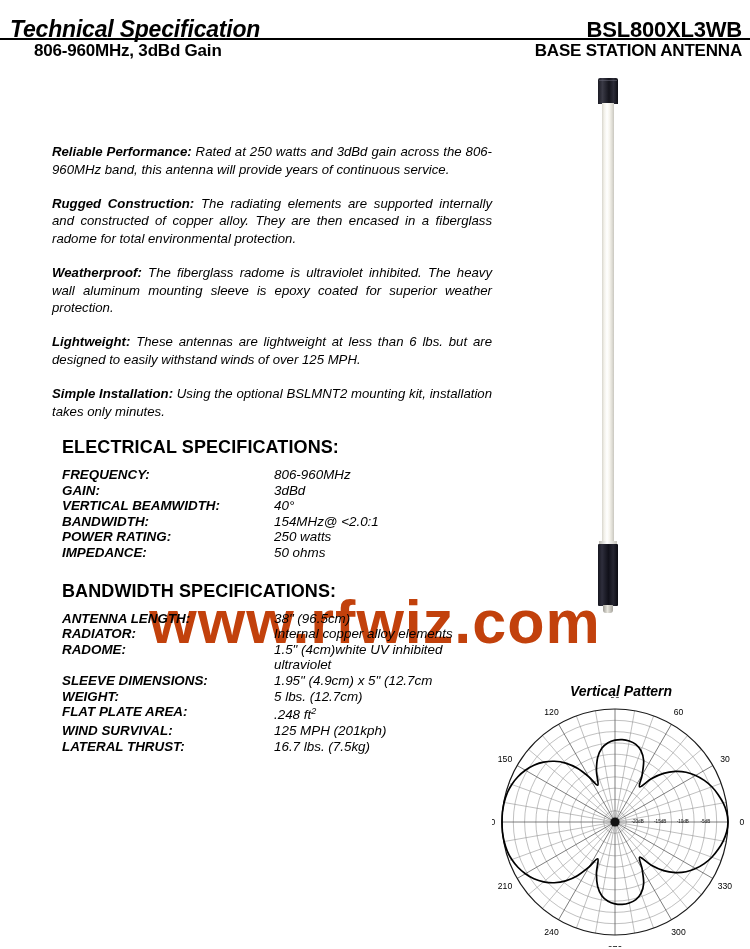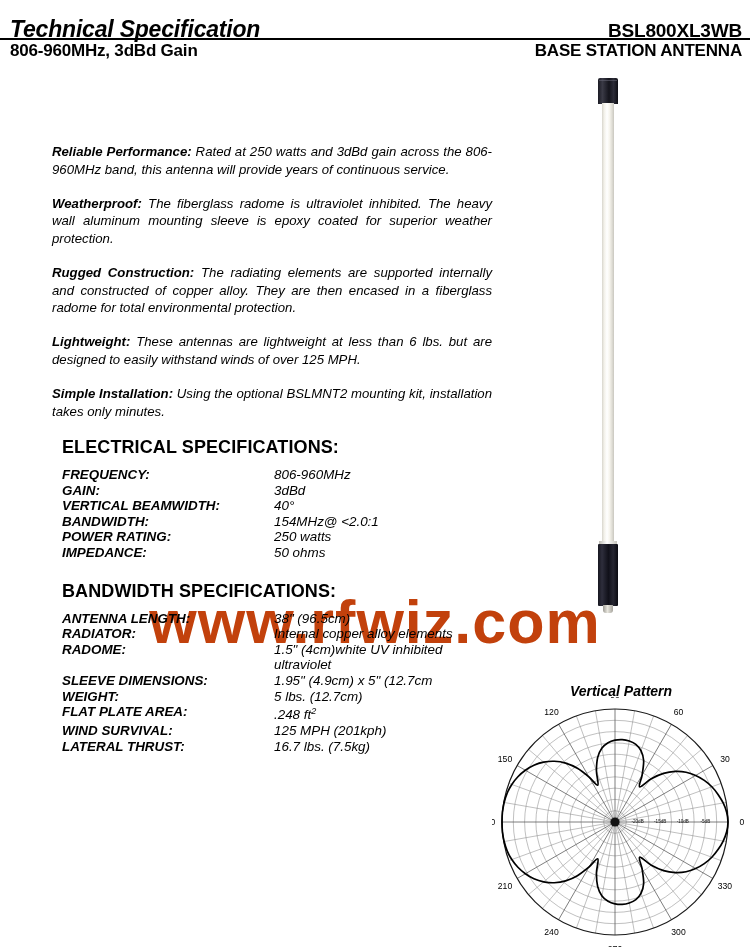--- a/index.html
+++ b/index.html
@@ -56,28 +56,29 @@
   }
   #hdr-row-1 { top: 16px; }
   #hdr-row-2 { top: 41px; }
   .hdr-left-1 {
     font-size: 23px;
     font-weight: bold;
     font-style: italic;
     letter-spacing: -0.2px;
   }
   .hdr-right-1 {
-    font-size: 19px;
+    font-size: 22px;
     font-weight: bold;
     letter-spacing: -0.2px;
   }
   .hdr-left-2 {
     font-size: 17px;
     font-weight: bold;
     letter-spacing: -0.2px;
+    margin-left: 24px;
   }
   .hdr-right-2 {
     font-size: 17px;
     font-weight: bold;
     letter-spacing: -0.2px;
   }
   #hdr-rule {
     position: absolute;
     left: 0;
     top: 38px;
@@ -259,24 +260,24 @@
     <span class="hdr-left-2">806-960MHz,  3dBd Gain</span>
     <span class="hdr-right-2">BASE STATION ANTENNA</span>
   </div>
 </div>
 
 <div id="left-col">
   <p class="feature">
     <b>Reliable Performance:</b><span> Rated at 250 watts and 3dBd gain across the 806-960MHz band, this antenna will provide years of continuous service.</span>
   </p>
   <p class="feature">
-    <b>Weatherproof:</b><span> The fiberglass radome is ultraviolet inhibited. The heavy wall aluminum mounting sleeve is epoxy coated for superior weather protection.</span>
+    <b>Rugged Construction:</b><span> The radiating elements are supported internally and constructed of copper alloy. They are then encased in a fiberglass radome for total environmental protection.</span>
   </p>
   <p class="feature">
-    <b>Rugged Construction:</b><span> The radiating elements are supported internally and constructed of copper alloy. They are then encased in a fiberglass radome for total environmental protection.</span>
+    <b>Weatherproof:</b><span> The fiberglass radome is ultraviolet inhibited. The heavy wall aluminum mounting sleeve is epoxy coated for superior weather protection.</span>
   </p>
   <p class="feature">
     <b>Lightweight:</b><span> These antennas are lightweight at less than 6 lbs. but are designed to easily withstand winds of over 125 MPH.</span>
   </p>
   <p class="feature">
     <b>Simple Installation:</b><span> Using the optional BSLMNT2 mounting kit, installation takes only minutes.</span>
   </p>
 
   <div class="spec-heading" id="electrical-heading">ELECTRICAL SPECIFICATIONS:</div>
   <table class="spec-table" id="electrical-table">

